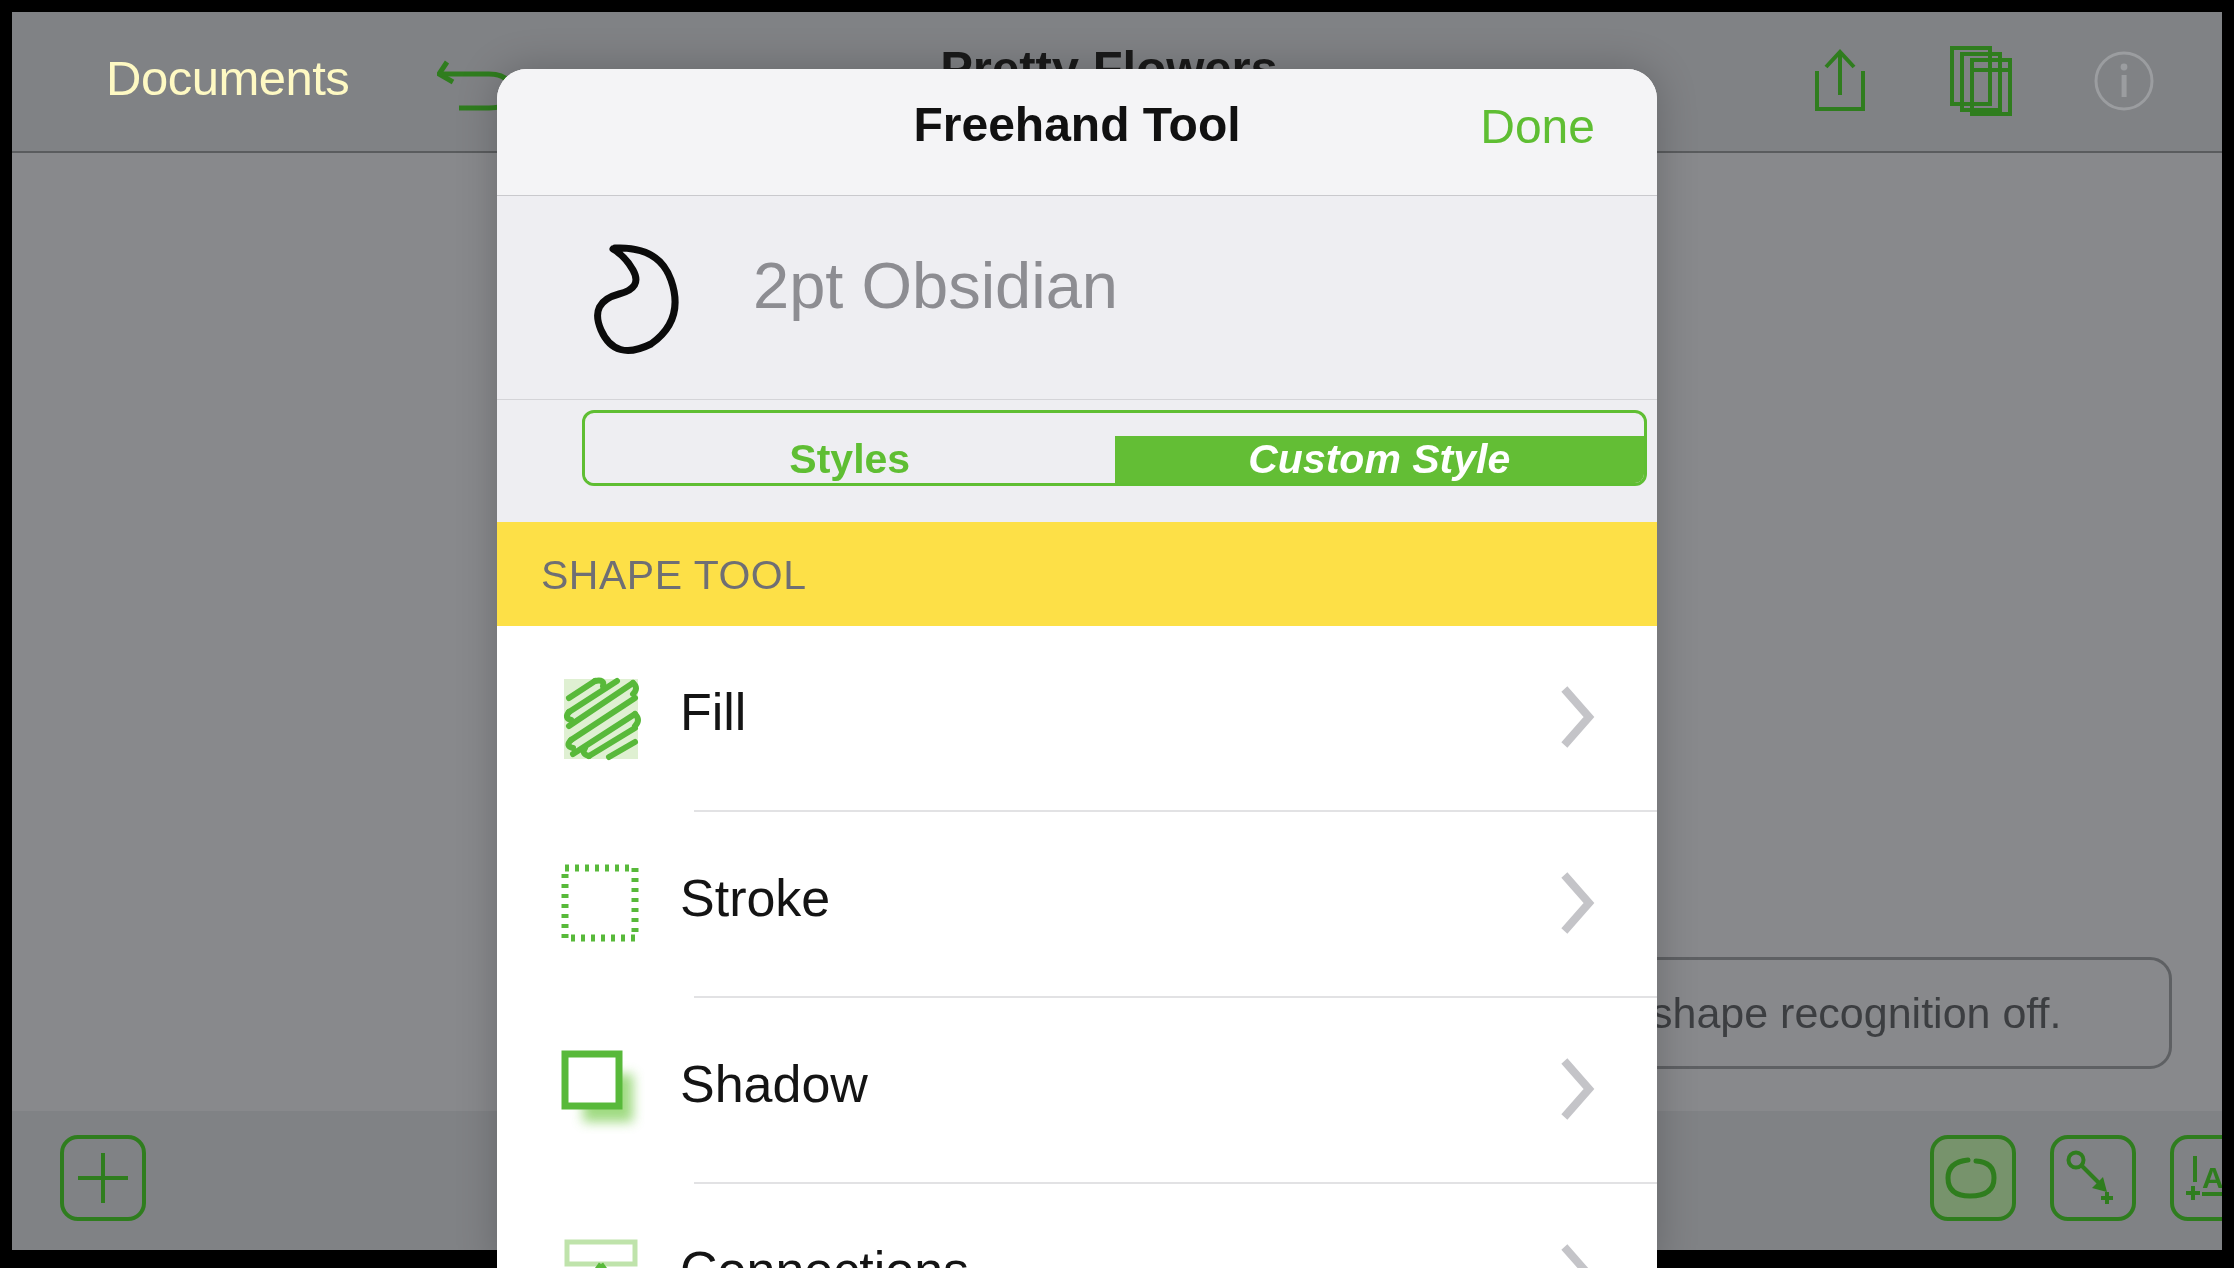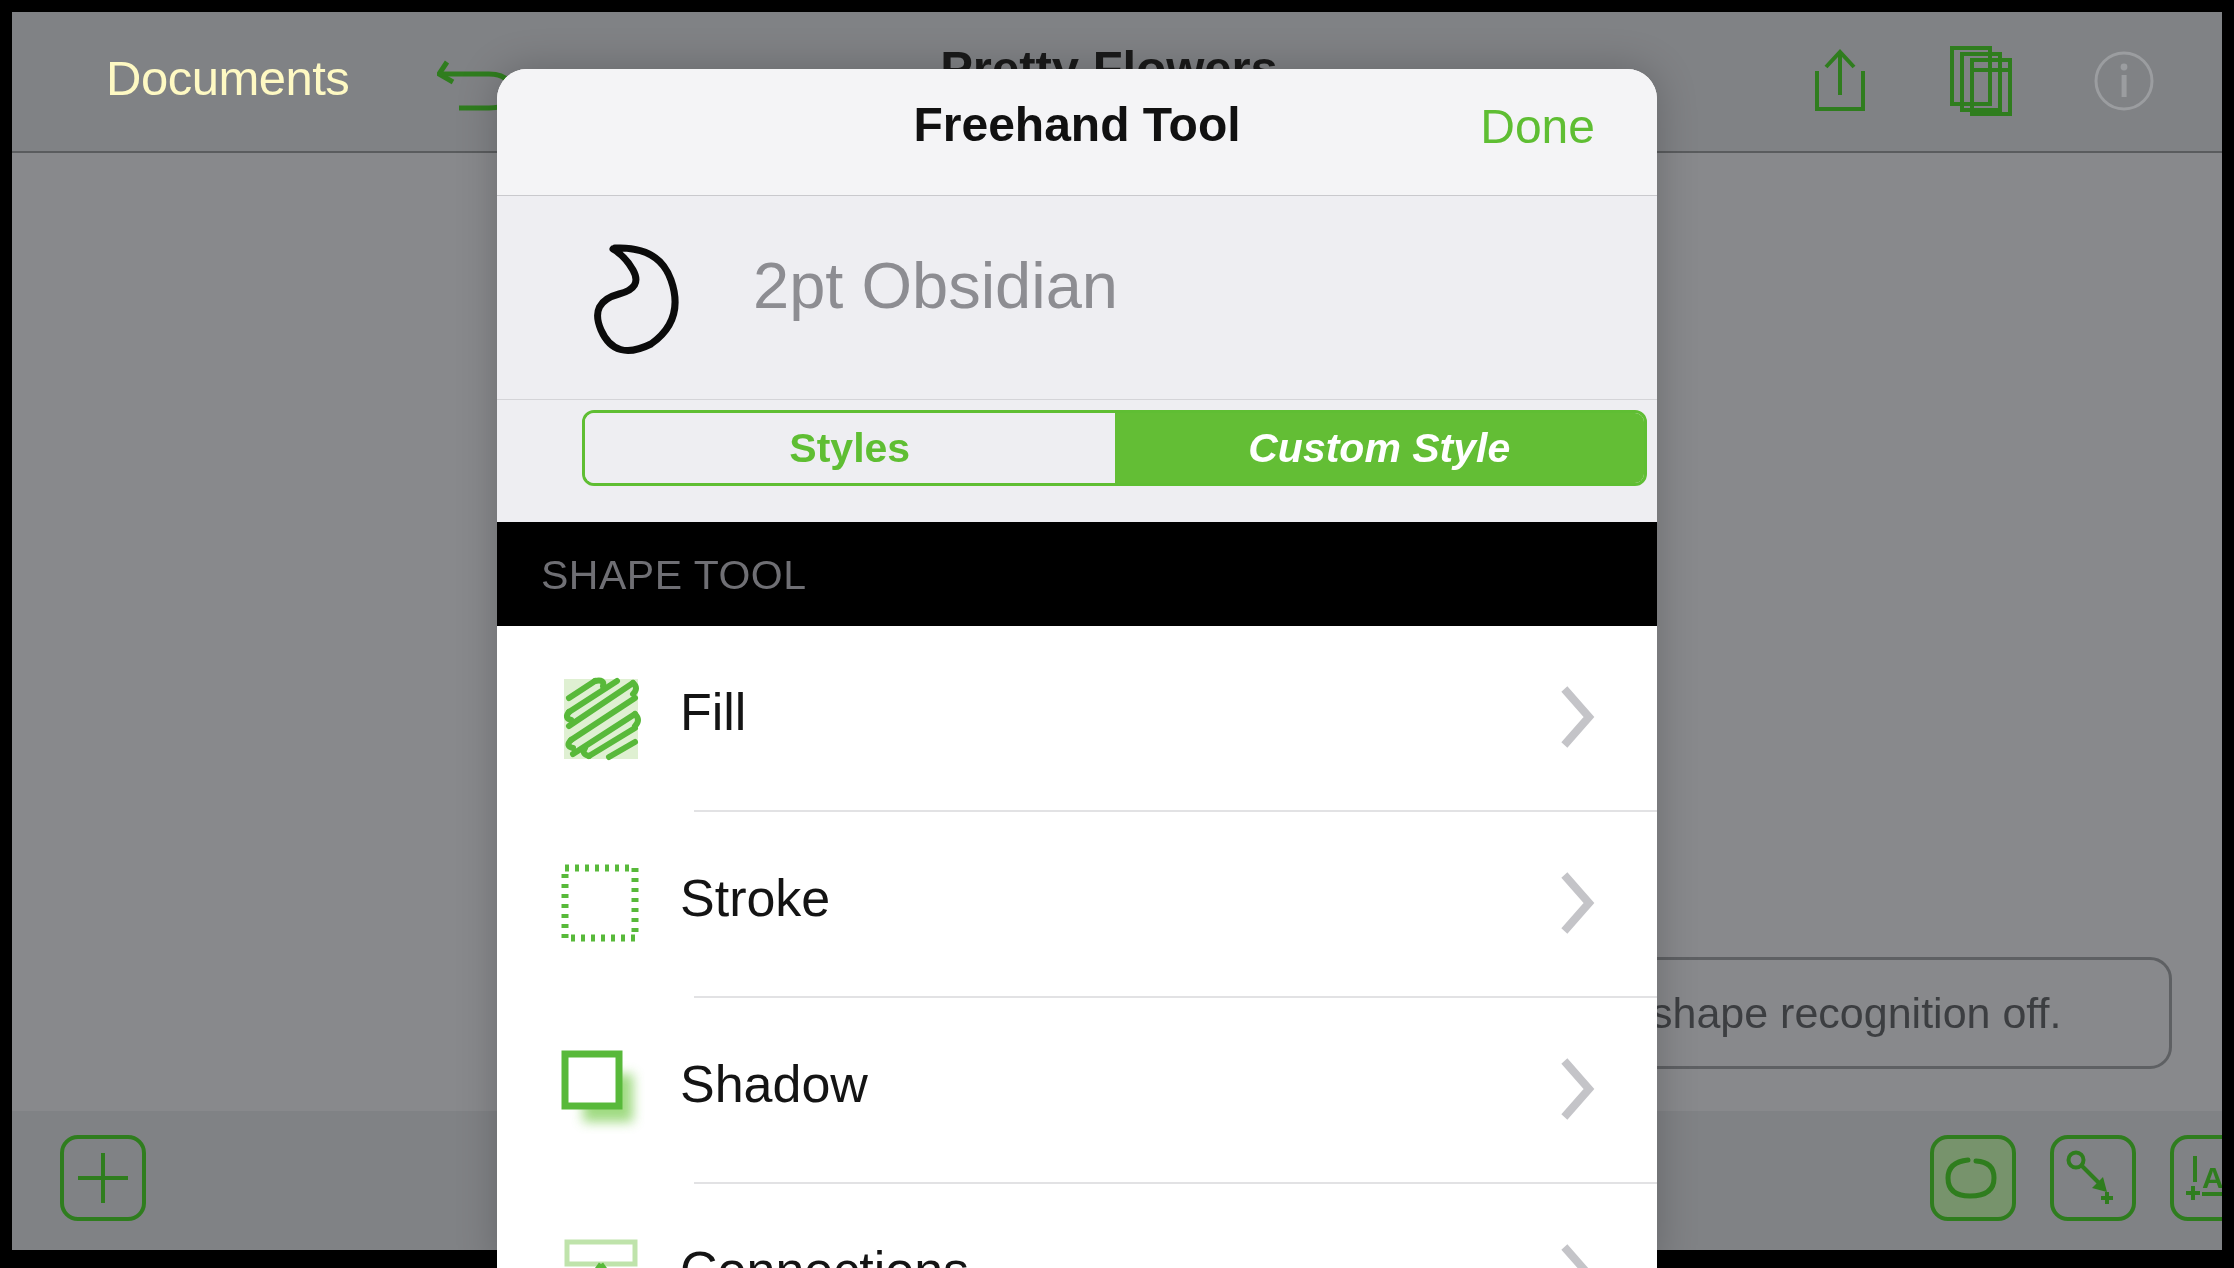--- a/index.html
+++ b/index.html
@@ -209,41 +209,42 @@
     position: absolute;
     left: 85px;
     top: 10px;
     width: 1065px;
     height: 76px;
     border: 3px solid #5fbe33;
     border-radius: 12px;
     box-sizing: border-box;
     display: flex;
     overflow: hidden;
+    align-items: flex-end;
   }
   .seg {
     flex: 1;
     display: flex;
     align-items: center;
     justify-content: center;
     font-size: 41px;
     font-weight: bold;
     color: #5fbe33;
     background: #eeeef2;
   }
   .seg.active {
     background: #63be35;
     color: #ffffff;
     font-style: italic;
   }
 
   .section-header {
     position: relative;
     height: 104px;
-    background: #000000;
+    background: #fde047;
   }
   .section-header span {
     position: absolute;
     left: 44px;
     top: 30px;
     font-size: 41px;
     color: #6f6f74;
     letter-spacing: 0.5px;
   }
 

